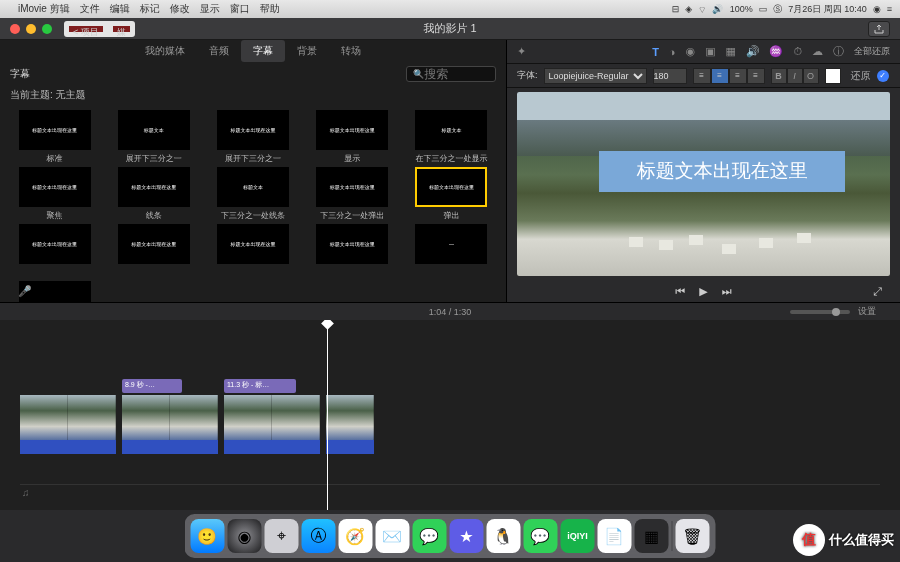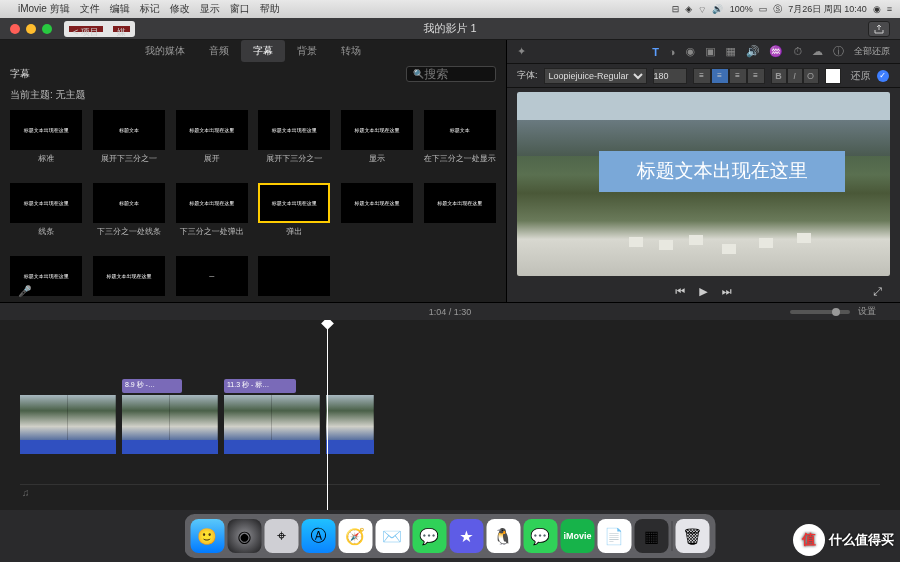--- a/index.html
+++ b/index.html
@@ -21,21 +21,21 @@
 .upper{display:flex;height:262px}
 .left{width:507px;background:#1e1e1e;display:flex;flex-direction:column;border-right:1px solid #000}
 .tabs{height:24px;display:flex;align-items:center;justify-content:center;gap:0;background:#1e1e1e}
 .tabs span{color:#999;font-size:10px;padding:4px 12px;cursor:pointer}
 .tabs span.active{color:#fff;background:#3a3a3c;border-radius:3px}
 .subhdr{display:flex;align-items:center;padding:4px 10px;height:24px}
 .subhdr .label{color:#ddd;font-size:10px}
 .search{margin-left:auto;background:#111;border:1px solid #444;border-radius:3px;padding:1px 6px;display:flex;align-items:center;width:90px;height:16px}
 .search input{background:transparent;border:none;color:#999;font-size:12px;width:60px;outline:none}
 .theme-row{padding:2px 10px;color:#bbb;font-size:10px}
-.grid{display:grid;grid-template-columns:repeat(6,1fr);gap:20px 2px;padding:6px 6px;overflow:hidden}
+.grid{display:grid;grid-template-columns:repeat(5,1fr);gap:4px 2px;padding:6px 6px;overflow:hidden}
 .tile{display:flex;flex-direction:column;align-items:center}
 .thumb{width:72px;height:40px;background:#000;display:flex;align-items:center;justify-content:center;color:#fff;font-size:5px;text-align:center;padding:2px;border:1px solid transparent;cursor:pointer;line-height:1.2}
 .tile.selected .thumb{border:2px solid #ffcc00}
 .tile .tlabel{color:#bbb;font-size:8px;margin-top:3px;height:10px}
 .right{flex:1;background:#2a2a2c;display:flex;flex-direction:column}
 .insp-icons{height:24px;display:flex;align-items:center;padding:0 10px;gap:10px;color:#888;font-size:11px;border-bottom:1px solid #111}
 .insp-icons span{cursor:pointer}
 .insp-icons .active{color:#5b9eff}
 .insp-icons .reset{margin-left:auto;color:#aaa;font-size:9px}
 .text-ctrls{height:24px;display:flex;align-items:center;padding:0 10px;gap:6px;font-size:9px;color:#ccc;border-bottom:1px solid #111}
@@ -149,33 +149,33 @@
           <div class="tile">
             <div class="thumb">标题文本出现在这里</div>
             <div class="tlabel">标准</div>
           </div>
           <div class="tile">
             <div class="thumb">标题文本</div>
             <div class="tlabel">展开下三分之一</div>
           </div>
           <div class="tile">
             <div class="thumb">标题文本出现在这里</div>
-            <div class="tlabel">展开</div>
-          </div>
-          <div class="tile">
-            <div class="thumb">标题文本出现在这里</div>
             <div class="tlabel">展开下三分之一</div>
           </div>
           <div class="tile">
             <div class="thumb">标题文本出现在这里</div>
             <div class="tlabel">显示</div>
           </div>
           <div class="tile">
             <div class="thumb">标题文本</div>
             <div class="tlabel">在下三分之一处显示</div>
+          </div>
+          <div class="tile">
+            <div class="thumb">标题文本出现在这里</div>
+            <div class="tlabel">聚焦</div>
           </div>
           <div class="tile">
             <div class="thumb">标题文本出现在这里</div>
             <div class="tlabel">线条</div>
           </div>
           <div class="tile">
             <div class="thumb">标题文本</div>
             <div class="tlabel">下三分之一处线条</div>
           </div>
           <div class="tile">
@@ -322,21 +322,21 @@
   <div class="app" style="background:linear-gradient(#5ac8fa,#007aff)">🙂</div>
   <div class="app" style="background:radial-gradient(#8e8e93,#1c1c1e)">◉</div>
   <div class="app" style="background:#cfcfd4">⌖</div>
   <div class="app" style="background:linear-gradient(#20c0ff,#0a84ff)">Ⓐ</div>
   <div class="app" style="background:#fff">🧭</div>
   <div class="app" style="background:#fff">✉️</div>
   <div class="app" style="background:#30d158">💬</div>
   <div class="app" style="background:#5e5ce6;color:#fff">★</div>
   <div class="app" style="background:#fff">🐧</div>
   <div class="app" style="background:#30d158">💬</div>
-  <div class="app" style="background:#17b34a;color:#fff;font-size:9px;font-weight:bold">iMovie</div>
+  <div class="app" style="background:#17b34a;color:#fff;font-size:9px;font-weight:bold">iQIYI</div>
   <div class="app" style="background:#fff">📄</div>
   <div class="app" style="background:#2c2c2e">▦</div>
   <div style="width:1px;height:30px;background:rgba(0,0,0,.3)"></div>
   <div class="app" style="background:#e5e5ea">🗑</div>
 </div>
 
 <div class="watermark">
   <div class="badge">值</div>
   <span>什么值得买</span>
 </div>

